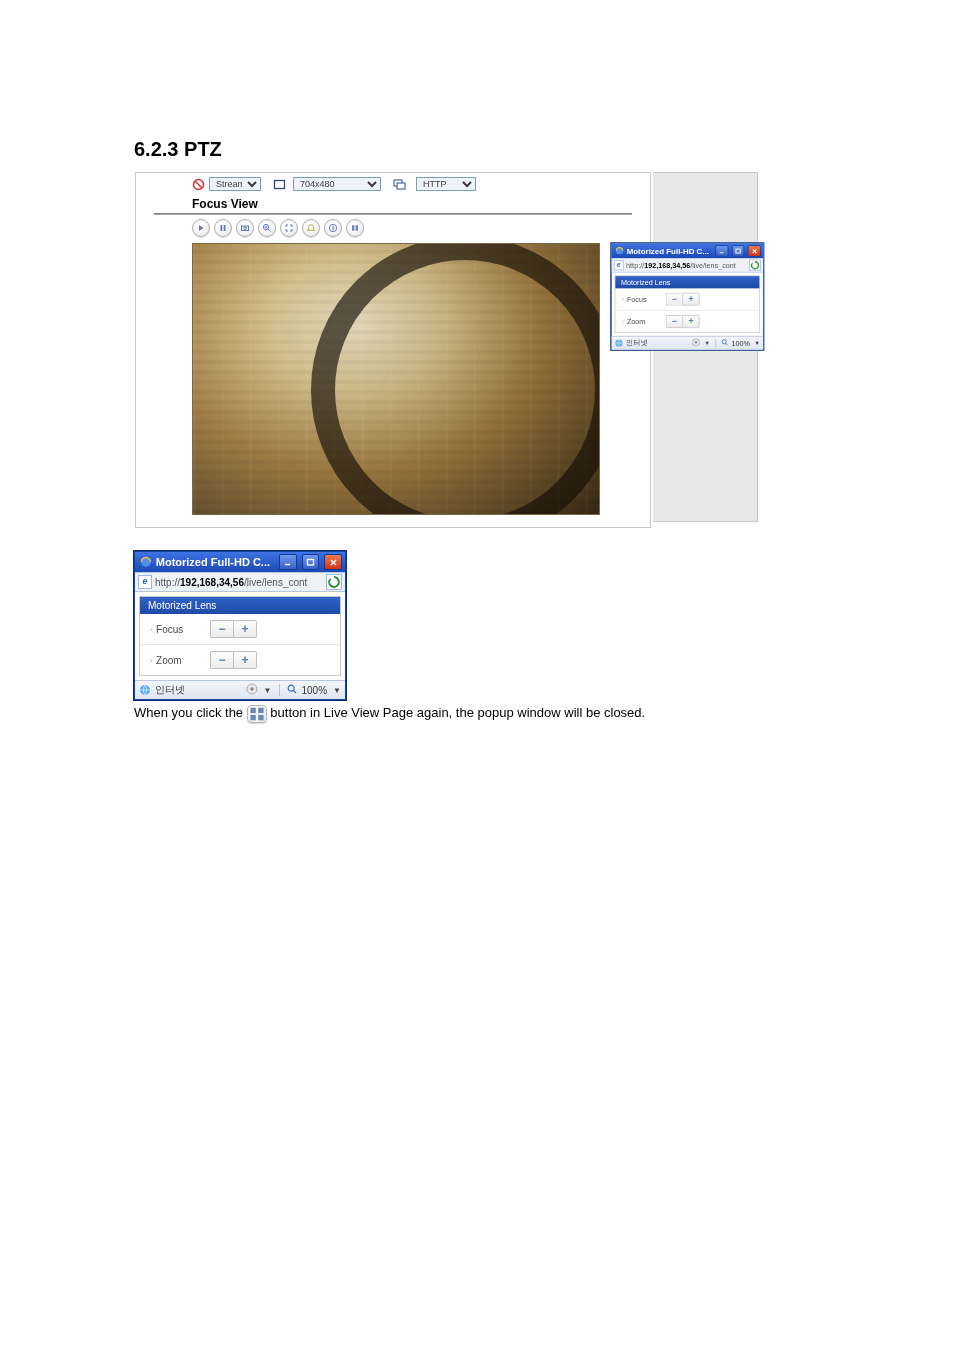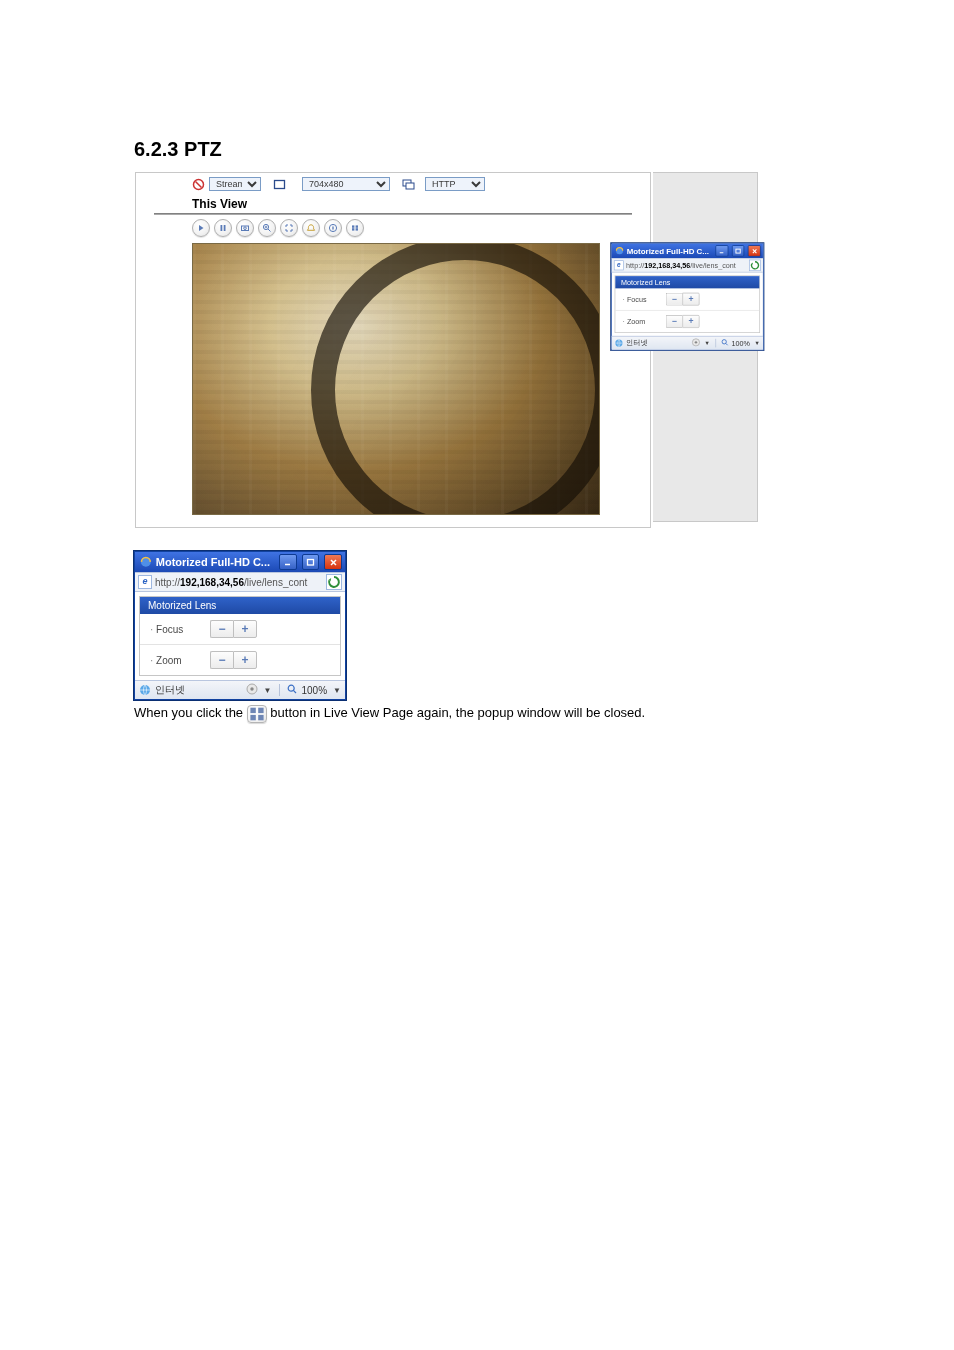--- a/index.html
+++ b/index.html
@@ -68,21 +68,21 @@
   }
   .sel {
     height: 14px;
     font-size: 9px;
     border: 1px solid #7a9cc6;
     background: #eef3fb;
     color:#3a3a3a;
     padding: 0 2px;
   }
   .sel.stream { width: 52px; }
-  .sel.size   { width: 88px; margin-left: 12px; }
+  .sel.size   { width: 88px; margin-left: 3px; }
   .sel.http   { width: 60px; margin-left: 6px; }
 
   .lv-title {
     padding: 4px 0 2px 56px;
     font-weight: bold; font-size: 12px;
   }
   .lv-hr {
     margin: 0 18px 0 18px;
     height: 2px;
     background: linear-gradient(#6d6d6d,#bdbdbd);
@@ -247,21 +247,21 @@
               <svg viewBox="0 0 13 13">
                       <rect x="1" y="2" width="8" height="6" fill="#fff" stroke="#2a4a8c"></rect>
                       <rect x="4" y="5" width="8" height="6" fill="#fff" stroke="#2a4a8c"></rect>
                     </svg>
             </span>
             <select class="sel http">
               <option>HTTP</option>
             </select>
           </div>
 
-          <div class="lv-title">This View</div>
+          <div class="lv-title">Focus View</div>
           <div class="lv-hr"></div>
 
           <div class="icon-row">
             <span class="circ-btn">
                     <svg viewBox="0 0 10 10">
                       <path d="M3 2 L7.5 5 L3 8 Z" fill="#5a7bb7"></path>
                     </svg>
                   </span>
             <span class="circ-btn">
                     <svg viewBox="0 0 10 10">

